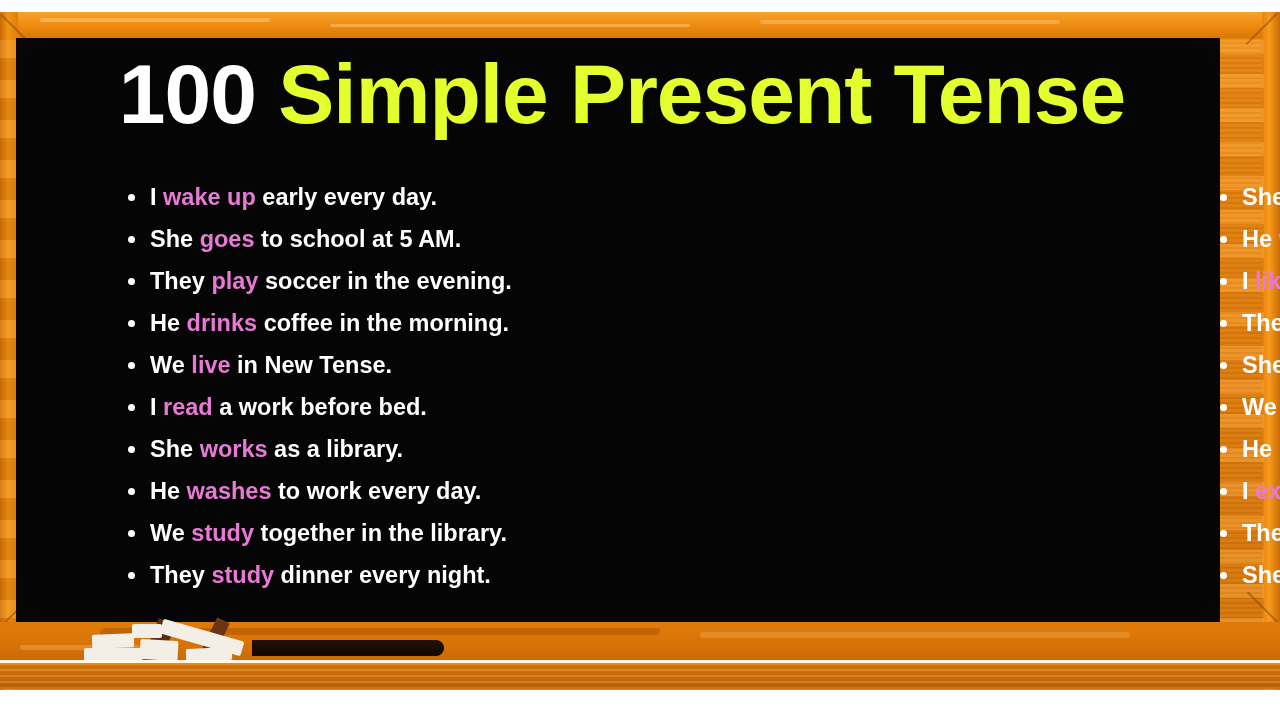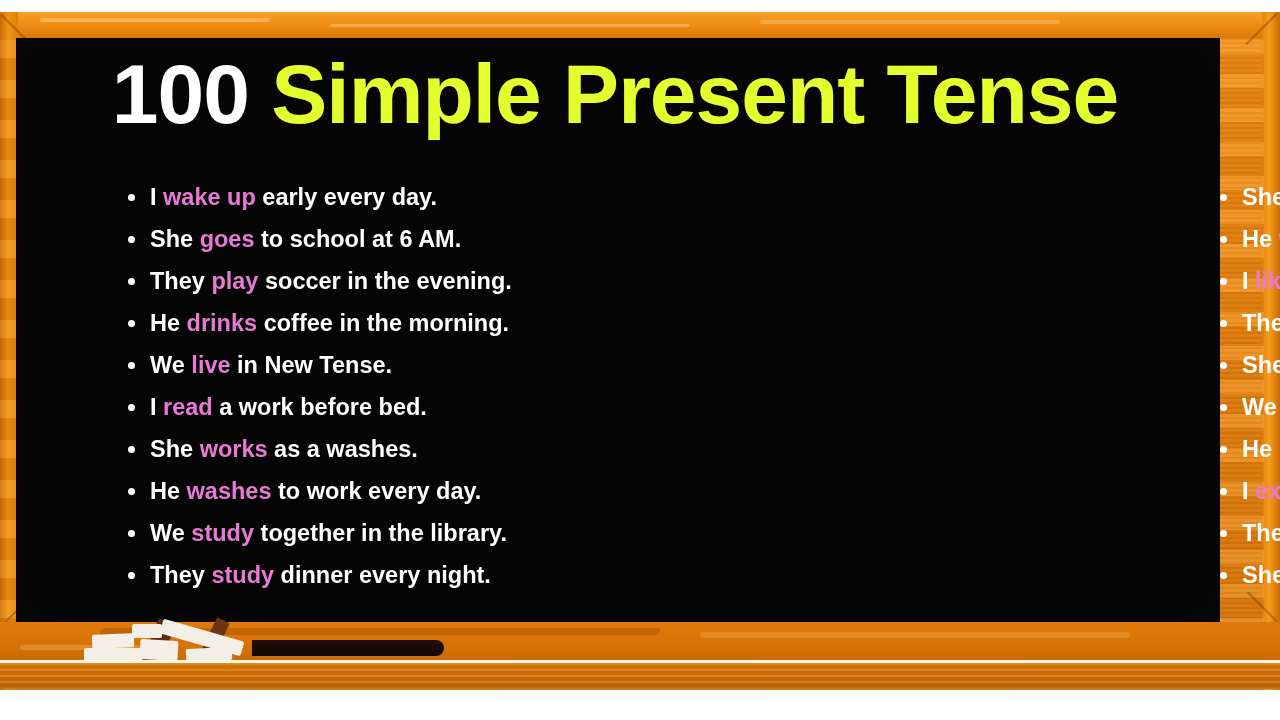--- a/index.html
+++ b/index.html
@@ -66,21 +66,21 @@
 
   
   .board {
     position:absolute; left:16px; top:38px; width:1204px; height:584px;
     background:#050505;
     box-shadow: inset 0 0 40px rgba(255,255,255,0.02);
   }
 
   
   .title {
-    position:absolute; left:13px; top:50px; width:1204px;
+    position:absolute; left:20px; top:50px; width:1204px;
     text-align:center;
     font-size:84px; font-weight:700; letter-spacing:-1px;
     line-height:1.05; white-space:nowrap;
   }
   .title .count { color:#FFFFFF; }
   .title .rest  { color:#E4FF2E; }
 
   
   .cols {
     position:absolute; left:16px; top:176px; width:1204px; height:430px;
@@ -178,26 +178,26 @@
 
   <h1 class="title">
     <span class="count">100</span><span>&nbsp;</span><span class="rest">Simple Present Tense</span>
   </h1>
 
   <div class="cols">
 
     <div class="col left">
       <ul>
         <li><span class="bullet"></span><span>I </span><span class="verb">wake up</span><span> early every day.</span></li>
-        <li><span class="bullet"></span><span>She </span><span class="verb">goes</span><span> to school at 6 AM.</span></li>
+        <li><span class="bullet"></span><span>She </span><span class="verb">goes</span><span> to school at 5 AM.</span></li>
         <li><span class="bullet"></span><span>They </span><span class="verb">play</span><span> soccer in the evening.</span></li>
         <li><span class="bullet"></span><span>He </span><span class="verb">drinks</span><span> coffee in the morning.</span></li>
         <li><span class="bullet"></span><span>We </span><span class="verb">live</span><span> in New Tense.</span></li>
         <li><span class="bullet"></span><span>I </span><span class="verb">read</span><span> a work before bed.</span></li>
-        <li><span class="bullet"></span><span>She </span><span class="verb">works</span><span> as a washes.</span></li>
+        <li><span class="bullet"></span><span>She </span><span class="verb">works</span><span> as a library.</span></li>
         <li><span class="bullet"></span><span>He </span><span class="verb">washes</span><span> to work every day.</span></li>
         <li><span class="bullet"></span><span>We </span><span class="verb">study</span><span> together in the library.</span></li>
         <li><span class="bullet"></span><span>They </span><span class="verb">study</span><span> dinner every night.</span></li>
       </ul>
     </div>
 
     <div class="col right">
       <ul>
         <li><span class="bullet"></span><span>She </span></li>
         <li><span class="bullet"></span><span>He </span><span class="verb">washes</span></li>

